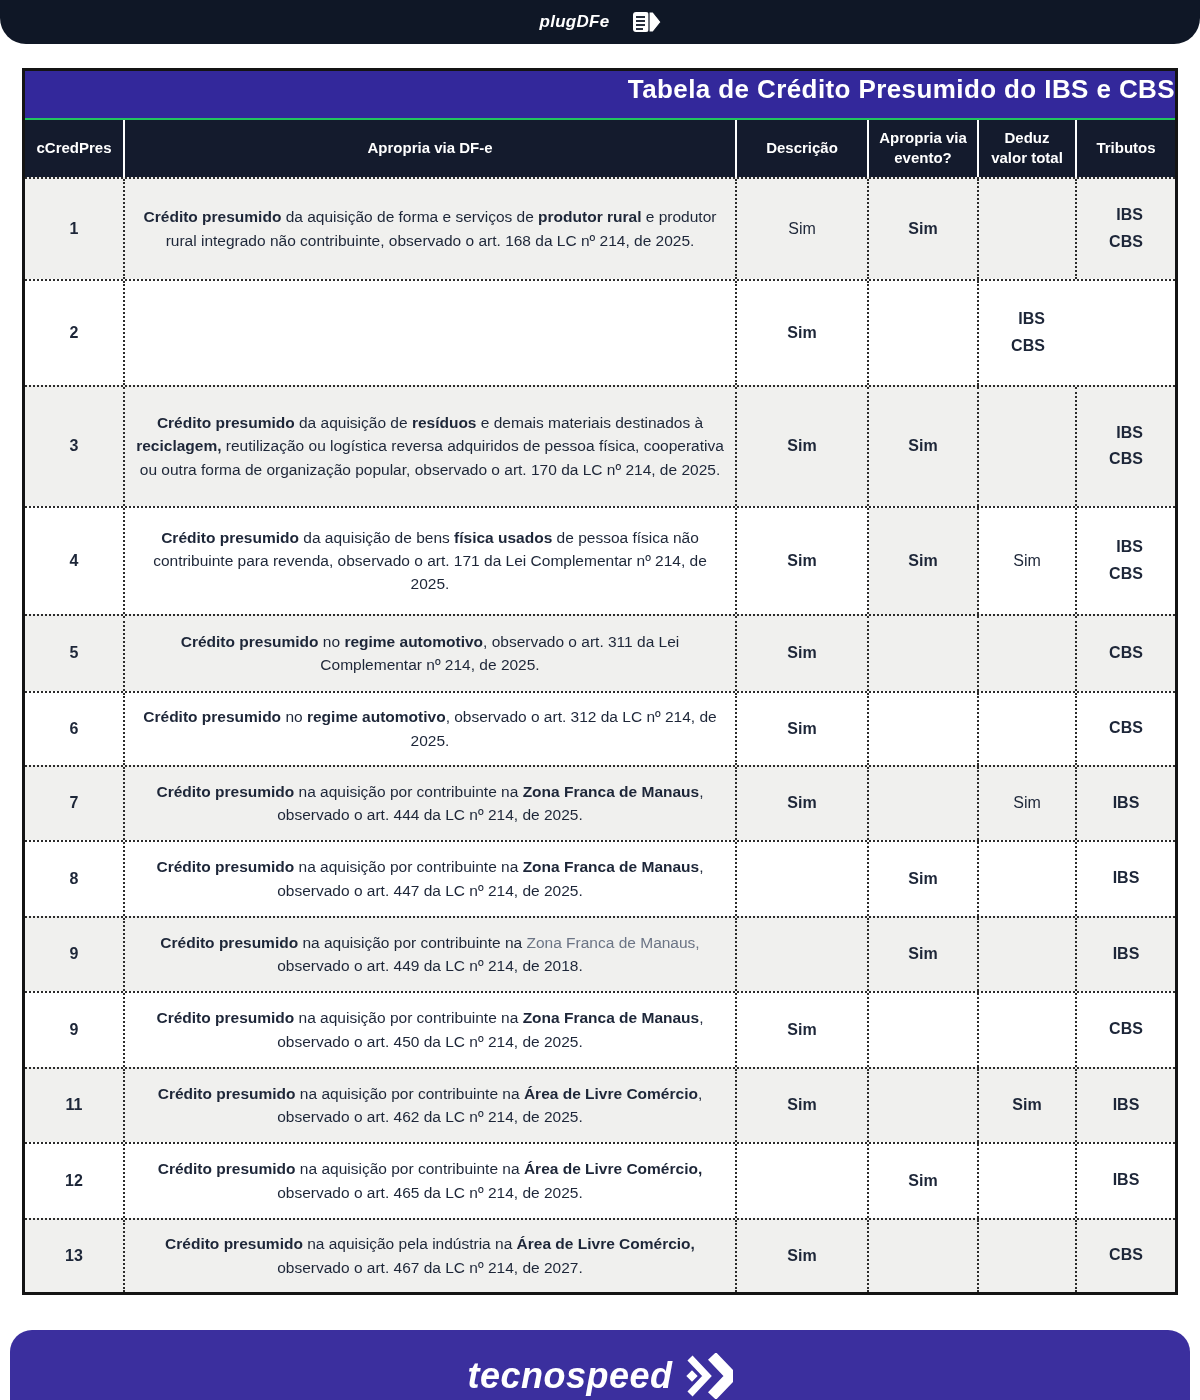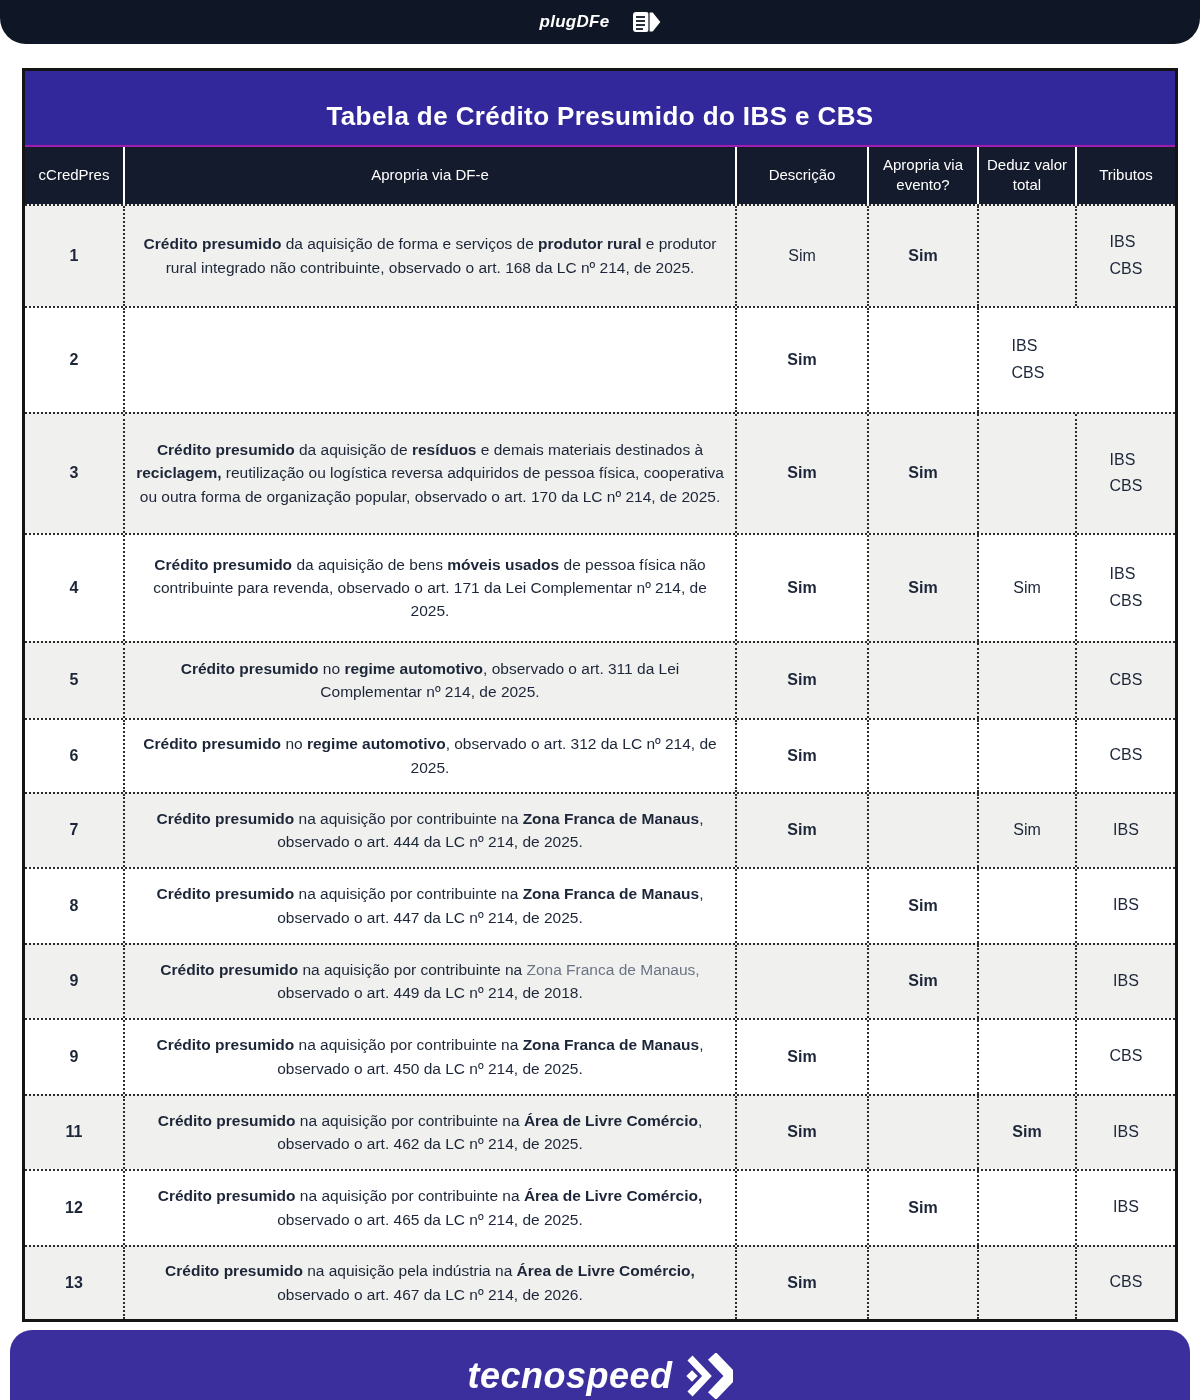--- a/index.html
+++ b/index.html
@@ -11,24 +11,24 @@
   body{width:1200px;height:1400px;overflow:hidden;background:#fff;
        font-family:"Liberation Sans",sans-serif;color:var(--text);position:relative}
 
   
   .topbar{position:absolute;top:0;left:0;width:1200px;height:44px;background:var(--topbar);
           border-radius:0 0 26px 26px;display:flex;align-items:center;justify-content:center;gap:23px}
   .plug-text{color:#fff;font-style:italic;font-weight:bold;font-size:17px;letter-spacing:.3px}
 
   
   .table-wrap{position:absolute;top:68px;left:22px;width:1156px;border:3px solid #141414;box-sizing:border-box;background:#fff}
-  .title-bar{background:var(--title-bg);color:#fff;text-align:center;font-weight:bold;
-             font-size:26px;letter-spacing:.4px;padding:30px 0 13px 0}
+  .title-bar{background:var(--title-bg);color:#fff;text-align:right;font-weight:bold;
+             font-size:26px;letter-spacing:.4px;padding:3px 0 13px 0}
   .grid{display:grid;grid-template-columns:100px 612px 132px 110px 98px 1fr}
-  .grid-header{background:var(--header-bg);color:#fff;font-weight:normal;font-size:15px;border-top:2px solid #a21caf}
+  .grid-header{background:var(--header-bg);color:#fff;font-weight:bold;font-size:15px;border-top:2px solid #22c55e}
   .grid-header .th{display:flex;align-items:center;justify-content:center;text-align:center;
                    padding:8px 6px;min-height:55px;border-right:2px solid #fff;box-sizing:border-box;line-height:1.35}
   .grid-header .th:last-child{border-right:none}
 
   .tr{background:#fff;border-top:2px dotted var(--dot);box-sizing:border-box}
   .rows .tr:nth-child(odd){background:var(--row-alt)}
   .rows .tr:nth-child(1){min-height:102px}
   .rows .tr:nth-child(2){min-height:106px}
   .rows .tr:nth-child(3){min-height:121px}
   .rows .tr:nth-child(4){min-height:108px}
@@ -45,21 +45,21 @@
   .td{border-right:2px dotted var(--dot);display:flex;align-items:center;justify-content:center;
       padding:8px 10px;box-sizing:border-box;font-size:16px}
   .td:last-child{border-right:none}
   .td.code{font-weight:bold}
   .td.desc{font-size:15.5px;line-height:1.5}
   .desc-text{width:100%;text-align:center}
   .seg-b{font-weight:bold}
   .seg-g{color:var(--muted)}
   .sim-bold{font-weight:bold}
   .td.shaded{background:var(--row-alt)}
-  .trib{font-weight:normal;line-height:1.65;text-align:left}
+  .trib{font-weight:bold;line-height:1.65;text-align:right}
 
   
   .footer{position:absolute;left:10px;top:1330px;width:1180px;height:92px;background:var(--footer-bg);
           border-radius:22px;display:flex;align-items:center;justify-content:center;gap:12px}
   .tecno-text{color:#fff;font-style:italic;font-weight:bold;font-size:36px;letter-spacing:.5px}
 </style>
 </head>
 <body>
 
 <div class="topbar">
@@ -128,21 +128,21 @@
           <span class="sim-bold">Sim</span>
         </div>
         <div class="td"></div>
         <div class="td">
           <div class="trib">IBS<br>CBS</div>
         </div>
       </div>
       <div class="grid tr">
         <div class="td code">4</div>
         <div class="td desc">
-          <div class="desc-text"><span class="seg-b">Crédito presumido</span><span class="seg-r"> da aquisição de bens </span><span class="seg-b">móveis usados</span><span class="seg-r"> de pessoa física não contribuinte para revenda, observado o art. 171 da Lei Complementar nº 214, de 2025.</span></div>
+          <div class="desc-text"><span class="seg-b">Crédito presumido</span><span class="seg-r"> da aquisição de bens </span><span class="seg-b">física usados</span><span class="seg-r"> de pessoa física não contribuinte para revenda, observado o art. 171 da Lei Complementar nº 214, de 2025.</span></div>
         </div>
         <div class="td">
           <span class="sim-bold">Sim</span>
         </div>
         <div class="td shaded">
           <span class="sim-bold">Sim</span>
         </div>
         <div class="td">
           <span class="">Sim</span>
         </div>
@@ -262,21 +262,21 @@
           <span class="sim-bold">Sim</span>
         </div>
         <div class="td"></div>
         <div class="td">
           <div class="trib">IBS</div>
         </div>
       </div>
       <div class="grid tr">
         <div class="td code">13</div>
         <div class="td desc">
-          <div class="desc-text"><span class="seg-b">Crédito presumido</span><span class="seg-r"> na aquisição pela indústria na </span><span class="seg-b">Área de Livre Comércio,</span><span class="seg-r"> observado o art. 467 da LC nº 214, de 2026.</span></div>
+          <div class="desc-text"><span class="seg-b">Crédito presumido</span><span class="seg-r"> na aquisição pela indústria na </span><span class="seg-b">Área de Livre Comércio,</span><span class="seg-r"> observado o art. 467 da LC nº 214, de 2027.</span></div>
         </div>
         <div class="td">
           <span class="sim-bold">Sim</span>
         </div>
         <div class="td"></div>
         <div class="td"></div>
         <div class="td">
           <div class="trib">CBS</div>
         </div>
       </div>

